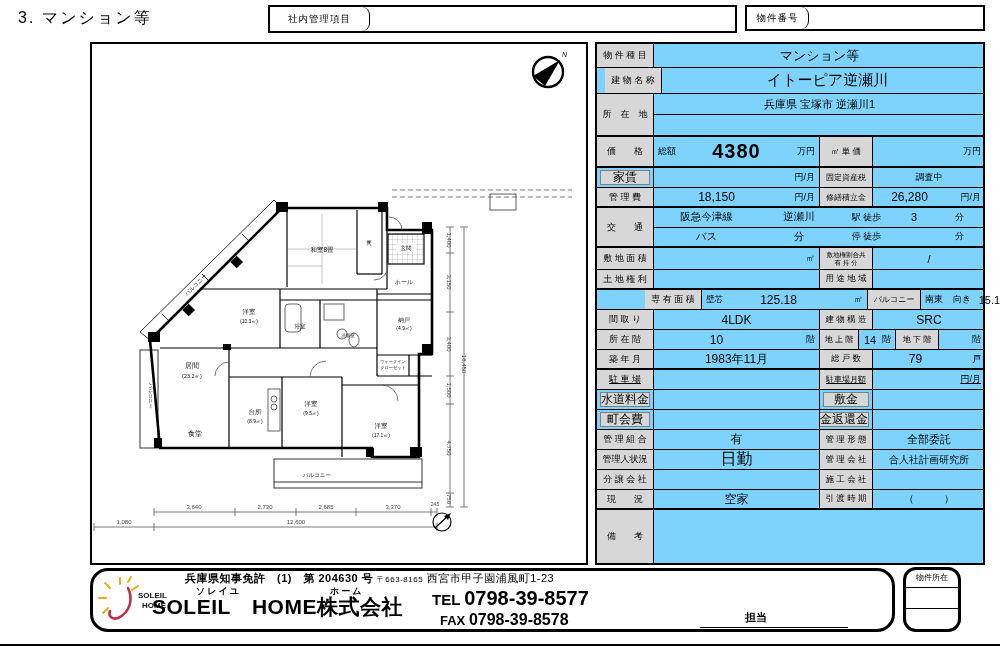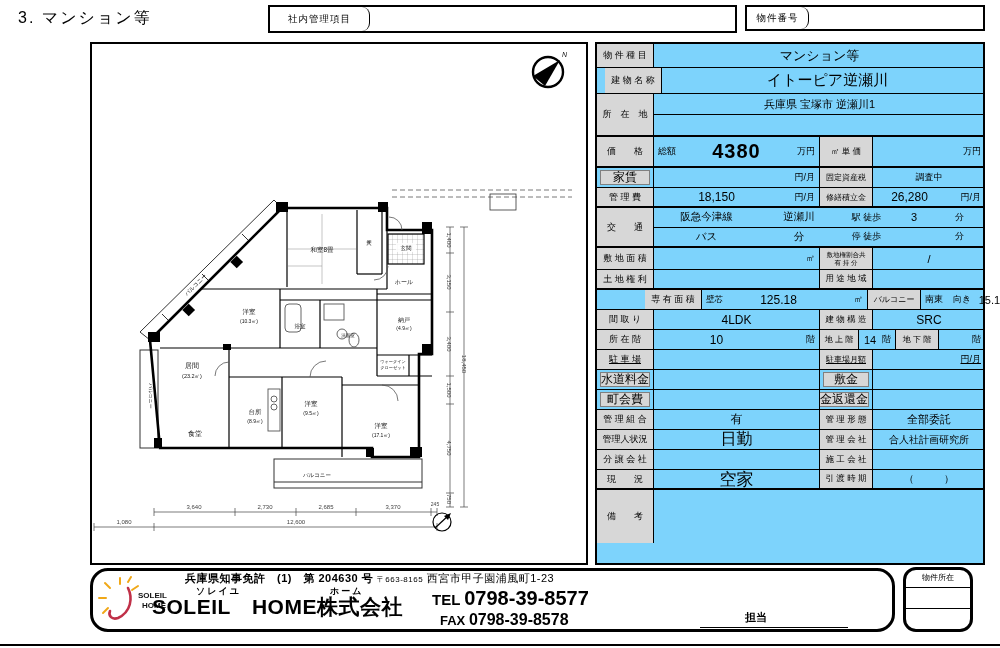--- a/index.html
+++ b/index.html
@@ -41,21 +41,21 @@
   .sub{font-size:9px;justify-content:flex-start;padding-left:4px;}
   .unit{font-size:9px;justify-content:flex-end;padding-right:4px;}
   .big{font-size:20px;font-weight:700;letter-spacing:1px;}
   .stackc{flex-direction:column;align-items:stretch;padding:0;}
   .sline{flex:1;display:flex;align-items:center;justify-content:center;}
   .sdiv{border-bottom:1px solid #000;}
   .mlines{flex-direction:column;line-height:1.15;}
 
   
   .foot-box{left:90px;top:568px;width:805px;height:64px;border:3px solid #000;border-radius:18px;}
-  .loc-box{left:903px;top:567px;width:70px;height:65px;border:3px solid #000;border-radius:13px;
+  .loc-box{left:903px;top:567px;width:58px;height:65px;border:3px solid #000;border-radius:13px;
            display:flex;flex-direction:column;overflow:hidden;}
   .loc-label{font-size:8px;text-align:center;padding-top:2px;height:17px;box-sizing:border-box;}
   .loc-row{flex:1;border-top:1.5px solid #000;}
   .license{left:185px;top:571px;font-size:11px;font-weight:bold;letter-spacing:0.5px;}
   .postal{font-size:8px;font-weight:normal;}
   .addr{font-size:11px;font-weight:normal;}
   .furi{font-size:9px;font-weight:bold;letter-spacing:2px;}
   .company{left:152px;top:593px;font-size:21px;font-weight:bold;white-space:pre;letter-spacing:0.5px;}
   .telline{left:432px;top:587px;font-size:15px;font-weight:bold;}
   .telnum{font-size:20px;}
@@ -364,20 +364,27 @@
       <div class="tcell lab" style="flex: 0 0 57px;">所 在 階</div>
       <div class="tcell val" style="flex: 0 0 125px; font-size: 12px;">10</div>
       <div class="tcell unit" style="flex: 0 0 40px;">階</div>
       <div class="tcell labM" style="flex: 0 0 40px; font-size: 8px;">地 上 階</div>
       <div class="tcell val" style="flex: 0 0 22px; font-size: 11px;">14</div>
       <div class="tcell unit" style="flex: 0 0 14px;">階</div>
       <div class="tcell labM" style="flex: 0 0 44px; font-size: 8px;">地 下 階</div>
       <div class="tcell val" style="flex: 0 0 22px;"></div>
       <div class="tcell unit" style="flex: 0 0 24px;">階</div>
     </div>
+    <div class="trow thick" style="flex: 0 0 20px;">
+      <div class="tcell lab" style="flex: 0 0 57px;">築 年 月</div>
+      <div class="tcell val" style="flex: 0 0 165px; font-size: 12px;">1983年11月</div>
+      <div class="tcell labM" style="flex: 0 0 54px;">総 戸 数</div>
+      <div class="tcell val" style="flex: 0 0 85px; font-size: 12px;">79</div>
+      <div class="tcell unit" style="flex: 0 0 27px;">戸</div>
+    </div>
     <div class="trow" style="flex: 0 0 20px; text-decoration: underline;">
       <div class="tcell lab" style="flex: 0 0 57px;">駐 車 場</div>
       <div class="tcell val" style="flex: 0 0 165px;"></div>
       <div class="tcell labM" style="flex: 0 0 54px; font-size: 8px;">駐車場月額</div>
       <div class="tcell val" style="flex: 0 0 73px;"></div>
       <div class="tcell unit" style="flex: 0 0 39px;">円/月</div>
     </div>
     <div class="trow" style="flex: 0 0 20px;">
       <div class="tcell labIn" style="flex: 0 0 57px;">
         <div class="inbox">水道料金</div>
@@ -411,21 +418,21 @@
       <div class="tcell val" style="flex: 0 0 112px; font-size: 10px;">合人社計画研究所</div>
     </div>
     <div class="trow" style="flex: 0 0 20px;">
       <div class="tcell lab" style="flex: 0 0 57px;">分 譲 会 社</div>
       <div class="tcell val" style="flex: 0 0 165px;"></div>
       <div class="tcell labM" style="flex: 0 0 54px;">施 工 会 社</div>
       <div class="tcell val" style="flex: 0 0 112px;"></div>
     </div>
     <div class="trow thick" style="flex: 0 0 20px;">
       <div class="tcell lab" style="flex: 0 0 57px;">現　　況</div>
-      <div class="tcell val" style="flex: 0 0 165px; font-size: 17px;">空家</div>
+      <div class="tcell val" style="flex: 0 0 165px; font-size: 12px;">空家</div>
       <div class="tcell labM" style="flex: 0 0 54px;">引 渡 時 期</div>
       <div class="tcell val" style="flex: 0 0 112px; font-size: 10px;">（　　　）</div>
     </div>
     <div class="trow" style="flex: 0 0 53px;">
       <div class="tcell lab" style="flex: 0 0 57px;">備　　考</div>
       <div class="tcell val" style="flex: 0 0 331px;"></div>
     </div>
   </div>
 
 <div class="abs foot-box"></div>

